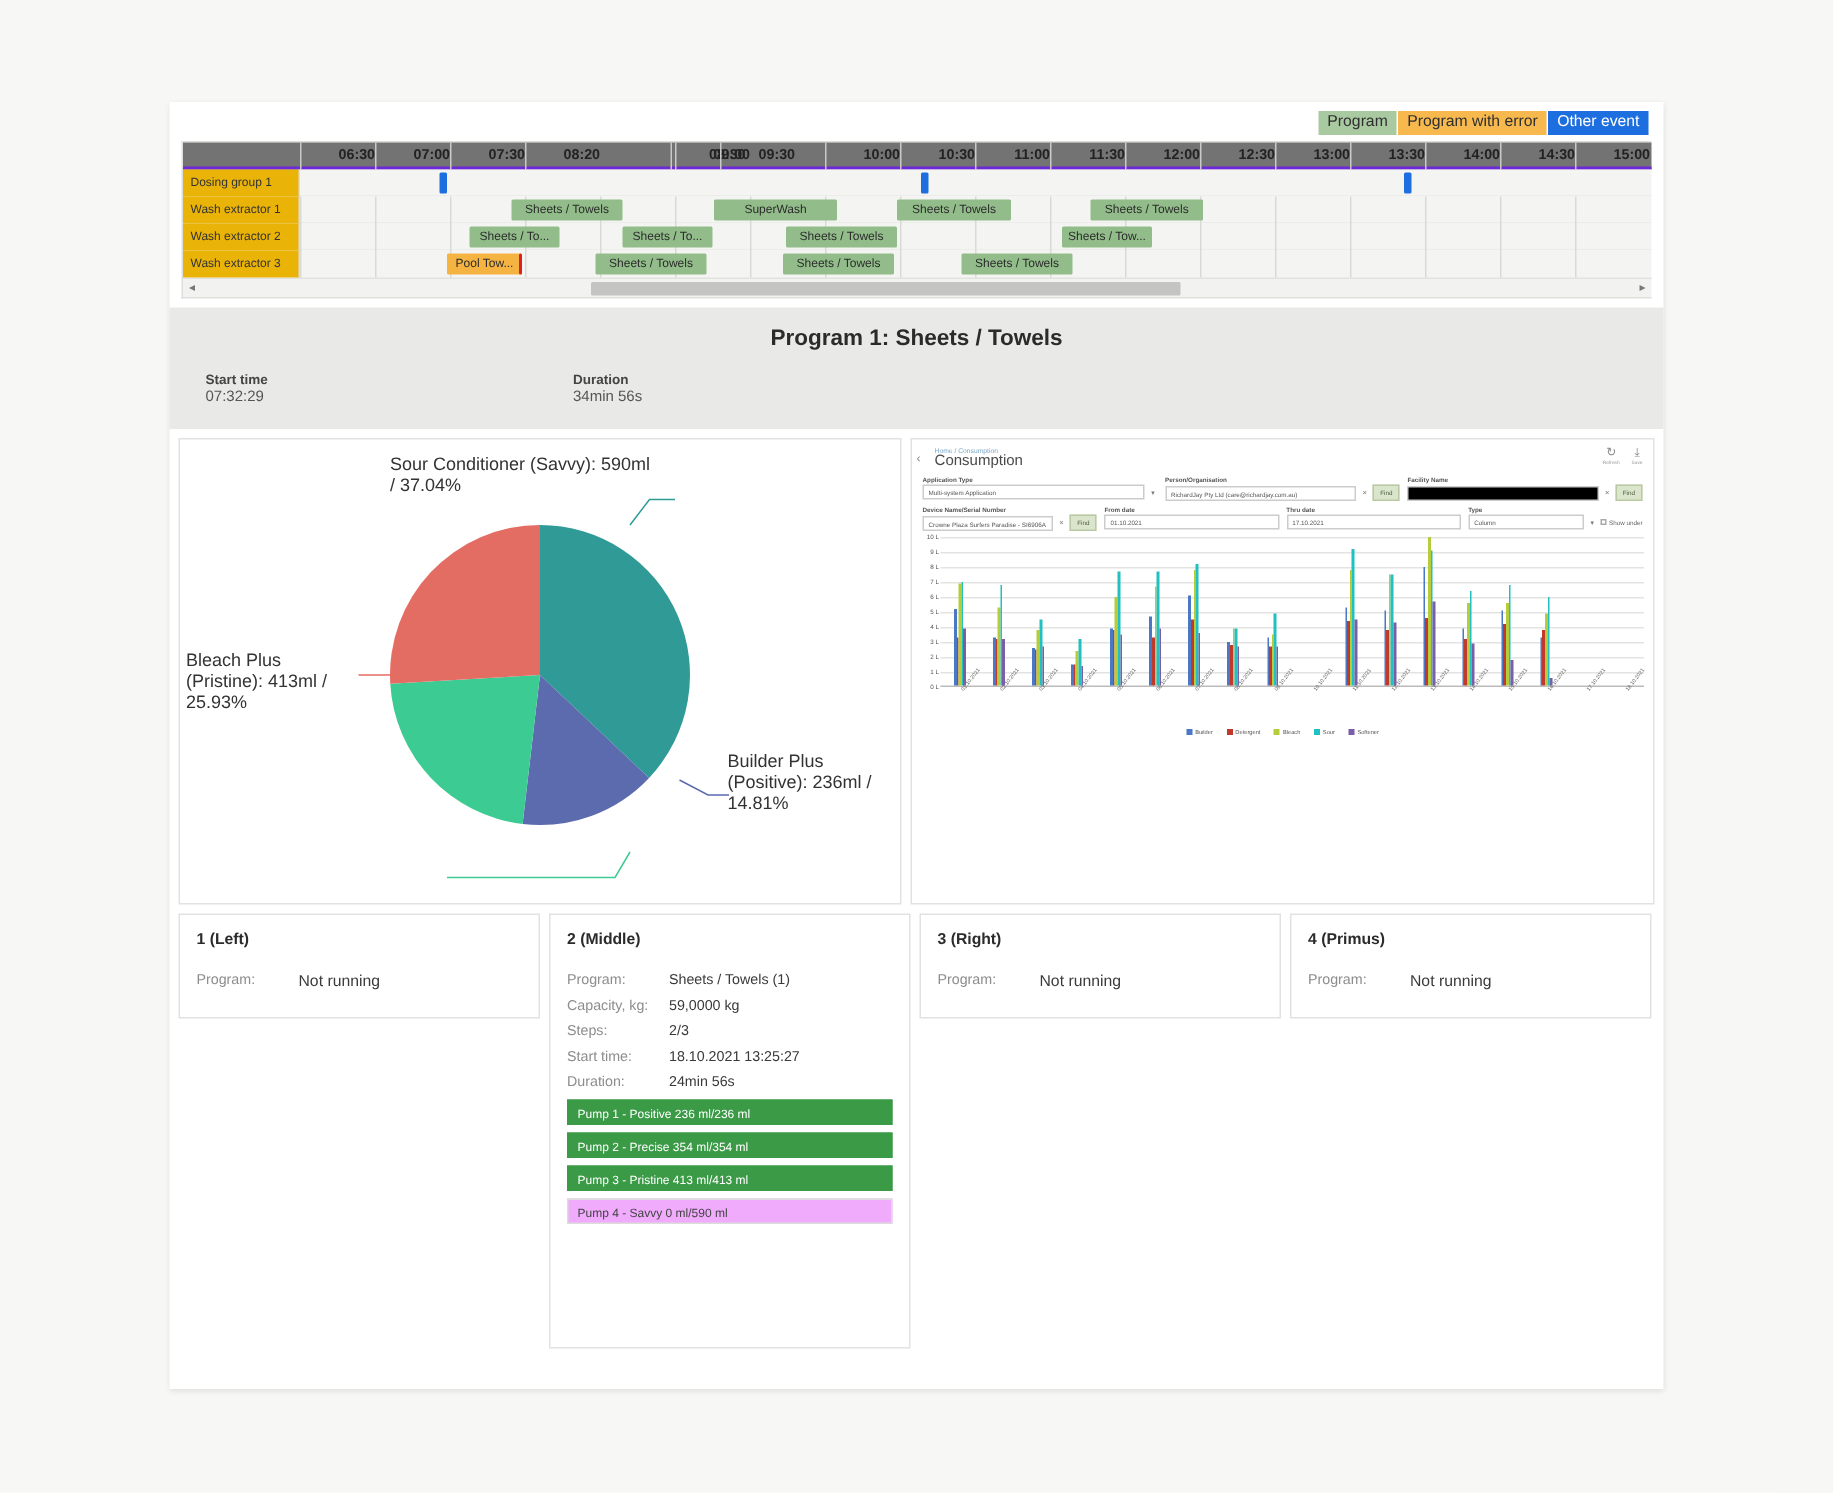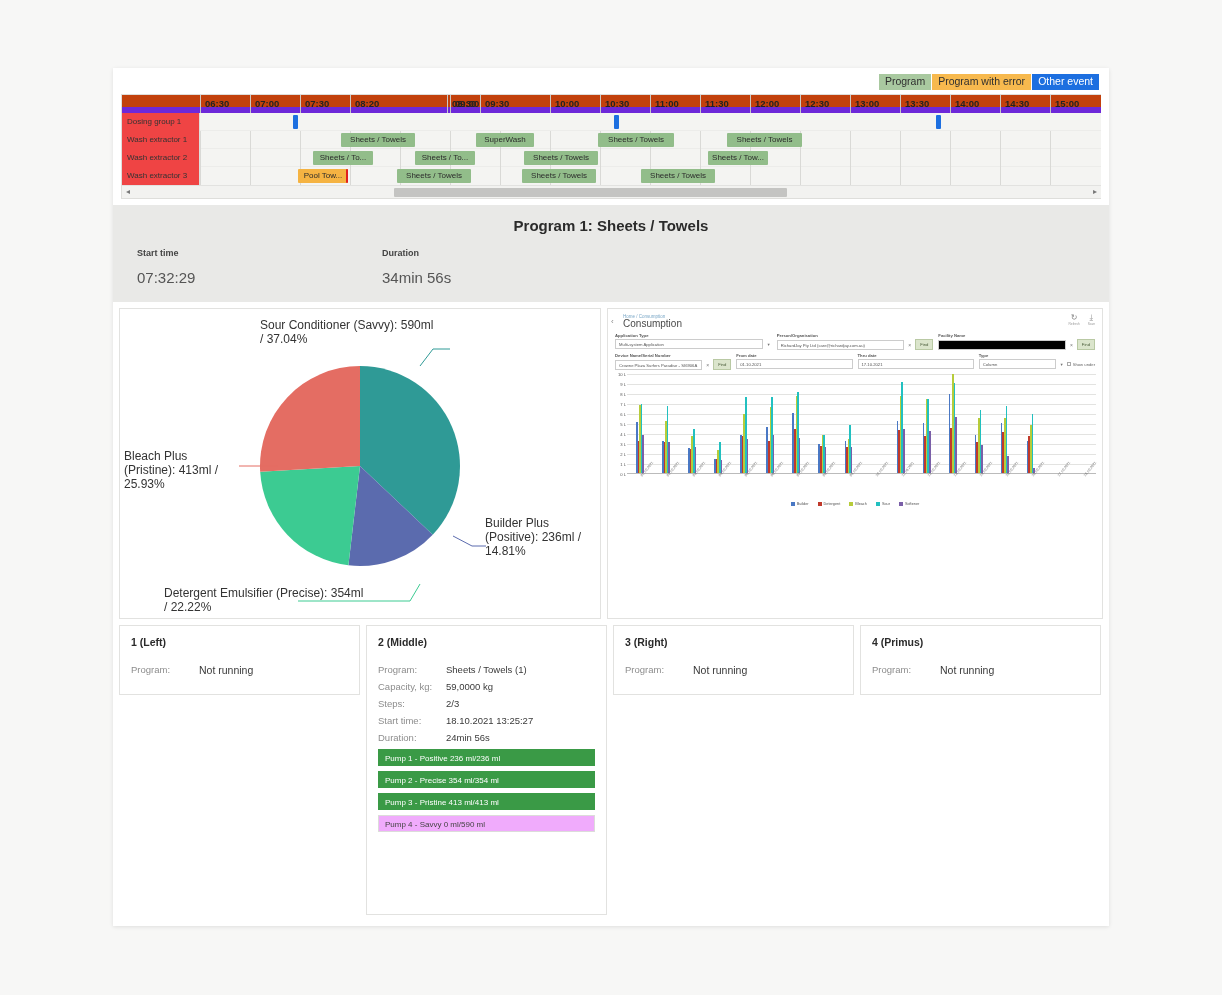--- a/index.html
+++ b/index.html
@@ -21,34 +21,34 @@
   
   .gantt { position:relative; padding:6px 8px 0 8px; }
   .gantt-legend { display:flex; justify-content:flex-end; gap:1px; padding-right:2px; height:16px; }
   .lg { font-size:10.5px; line-height:15px; padding:0 6px; color:#2f2f2f; white-space:nowrap; }
   .lg.program { background:#a9c9a0; }
   .lg.error { background:#f5b councils; }
   .lg.error { background:#f7b94e; }
   .lg.other { background:#1d6fe0; color:#fff; }
 
   .gantt-body { position:relative; margin-top:4px; border:1px solid #dededb; border-right:none; background:#fff; }
-  .g-head { position:relative; height:18px; border-bottom:6px solid #6d28d9; background:#c2410c; }
+  .g-head { position:relative; height:18px; border-bottom:2px solid #6d28d9; background:#737373;text-align:right; }
   .g-head .tick {
     position:absolute; top:0; height:18px;
     font-size:9.5px; font-weight:bold; color:#222;
     padding-left:4px; line-height:18px;
     border-left:1px solid #c9c9c6;
   }
   .g-rows { position:relative; }
   .g-row { position:relative; height:18px; border-bottom:1px solid #ececea; }
   .g-row:last-child { border-bottom:none; }
   .g-row .rlabel {
     position:absolute; left:0; top:0; width:78px; height:18px;
     font-size:8px; color:#333; line-height:18px; padding-left:5px;
-    background:#ef4444; z-index:3; border-right:1px solid #dededb;
+    background:#eab308; z-index:3; border-right:1px solid #dededb;
   }
   .g-row .rlane { position:absolute; left:78px; right:0; top:0; bottom:0; background:#f4f4f2; }
   .g-grid { position:absolute; left:78px; right:0; top:18px; bottom:0; pointer-events:none; z-index:1; }
   .g-grid .gl { position:absolute; top:0; bottom:0; width:1px; background:#d9d9d6; }
   .bar {
     position:absolute; top:2px; height:14px;
     font-size:8px; line-height:14px; color:#2b2b2b;
     text-align:center; overflow:hidden; white-space:nowrap;
     border-radius:1px; z-index:2;
   }
@@ -64,21 +64,21 @@
   .g-scroll .thumb { position:absolute; top:2px; height:9px; background:#c4c4c2; border-radius:1px; }
 
   
   .prog-banner { background:#e9e9e7; padding:12px 0 16px 0; margin-top:6px; }
   .prog-title { text-align:center; font-size:15px; font-weight:bold; color:#2b2b2b; }
   .prog-fields { display:flex; margin-top:14px; padding-left:24px; }
   .pf { flex:0 0 auto; }
   .pf.f1 { width:245px; }
   .pf.f2 { width:245px; }
   .pf-label { font-size:9px; font-weight:bold; color:#444; }
-  .pf-value { font-size:15px; color:#555; margin-top:11px; }
+  .pf-value { font-size:10px; color:#555; margin-top:1px; }
 
   
   .mid { display:flex; gap:6px; padding:6px 6px 0 6px; }
   .card { background:#fff; border:1px solid #e2e2e0; }
   .pie-card { width:484px; height:311px; position:relative; }
   .cons-card { width:498px; height:311px; position:relative; overflow:hidden; }
 
   .pie-svg { position:absolute; left:0; top:0; }
   .pie-lbl { position:absolute; font-size:12px; color:#333; line-height:14px; }
 
@@ -199,21 +199,21 @@
             <div class="rlane"></div>
             <div class="rlabel">Dosing group 1</div>
             <div class="bar event" style="left: 171px; width: 5px;"></div>
             <div class="bar event" style="left: 492px; width: 5px;"></div>
             <div class="bar event" style="left: 814px; width: 5px;"></div>
           </div>
           <div class="g-row">
             <div class="rlane"></div>
             <div class="rlabel">Wash extractor 1</div>
             <div class="bar program" style="left: 219px; width: 74px;">Sheets / Towels</div>
-            <div class="bar program" style="left: 354px; width: 58px;">SuperWash</div>
+            <div class="bar program" style="left: 354px; width: 82px;">SuperWash</div>
             <div class="bar program" style="left: 476px; width: 76px;">Sheets / Towels</div>
             <div class="bar program" style="left: 605px; width: 75px;">Sheets / Towels</div>
           </div>
           <div class="g-row">
             <div class="rlane"></div>
             <div class="rlabel">Wash extractor 2</div>
             <div class="bar program" style="left: 191px; width: 60px;">Sheets / To...</div>
             <div class="bar program" style="left: 293px; width: 60px;">Sheets / To...</div>
             <div class="bar program" style="left: 402px; width: 74px;">Sheets / Towels</div>
             <div class="bar program" style="left: 586px; width: 60px;">Sheets / Tow...</div>
@@ -258,21 +258,20 @@
           <path d="M 240 157 L 312.7245872424396 225.6377040001834 A 100 100 0 0 1 228.40226551910388 256.32518590423393 Z" fill="#5b6bae"></path>
           <path d="M 240 157 L 228.40226551910388 256.32518590423393 A 100 100 0 0 1 140.17067584441446 162.8400375545902 Z" fill="#3ccb92"></path>
           <path d="M 240 157 L 140.17067584441446 162.8400375545902 A 100 100 0 0 1 239.99999999999997 57 Z" fill="#e46d63"></path>
           <path d="M 300 57 L 313 40 L 330 40" stroke="#2f9a96" fill="none" stroke-width="1"></path>
           <path d="M 333 227 L 352 237 L 366 237" stroke="#5b6bae" fill="none" stroke-width="1"></path>
           <path d="M 300 275 L 290 292 L 178 292" stroke="#3ccb92" fill="none" stroke-width="1"></path>
           <path d="M 158 157 L 119 157" stroke="#e46d63" fill="none" stroke-width="1"></path>
         </svg>
       <div class="pie-lbl" style="left:140px; top:9px; width:180px;">Sour Conditioner (Savvy): 590ml / 37.04%</div>
       <div class="pie-lbl" style="left:4px; top:140px; width:110px;">Bleach Plus (Pristine): 413ml / 25.93%</div>
-      <div class="pie-lbl" style="left:44px; top:277px; width:200px;">Detergent Emulsifier (Precise): 354ml / 22.22%</div>
       <div class="pie-lbl" style="left:365px; top:207px; width:110px;">Builder Plus (Positive): 236ml / 14.81%</div>
     </div>
 
     <div class="card cons-card">
       <div class="cons-head">
         <span class="back-chev">‹</span>
         <div class="crumb">Home / Consumption</div>
         <div class="cons-title">Consumption</div>
         <div class="cons-tools">
           <div class="tool">

